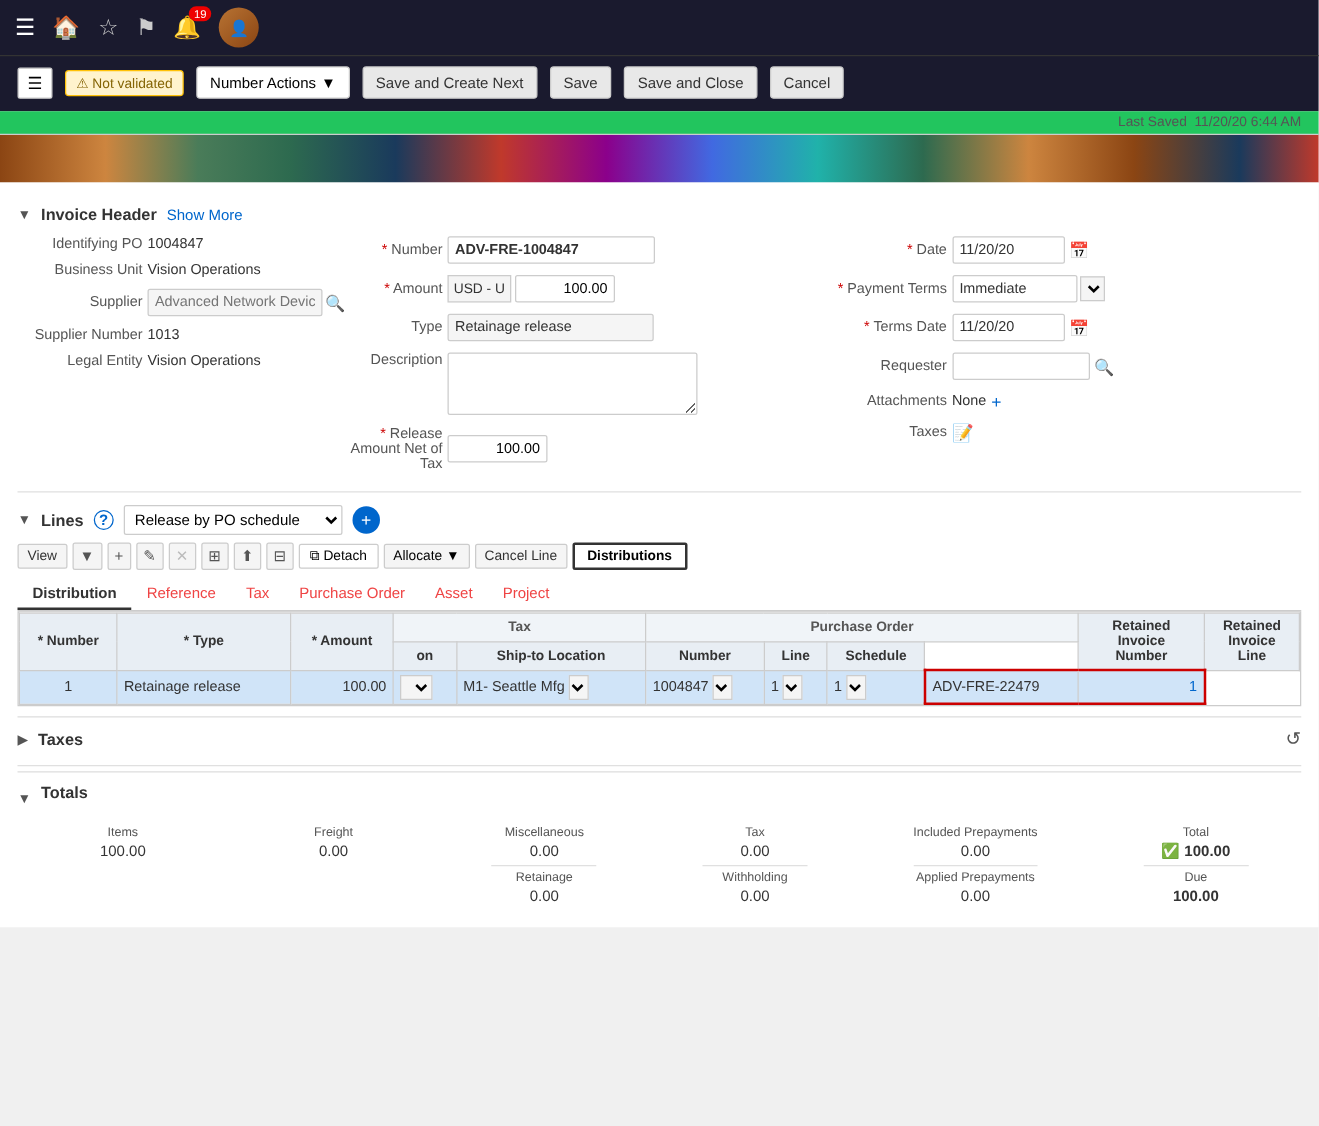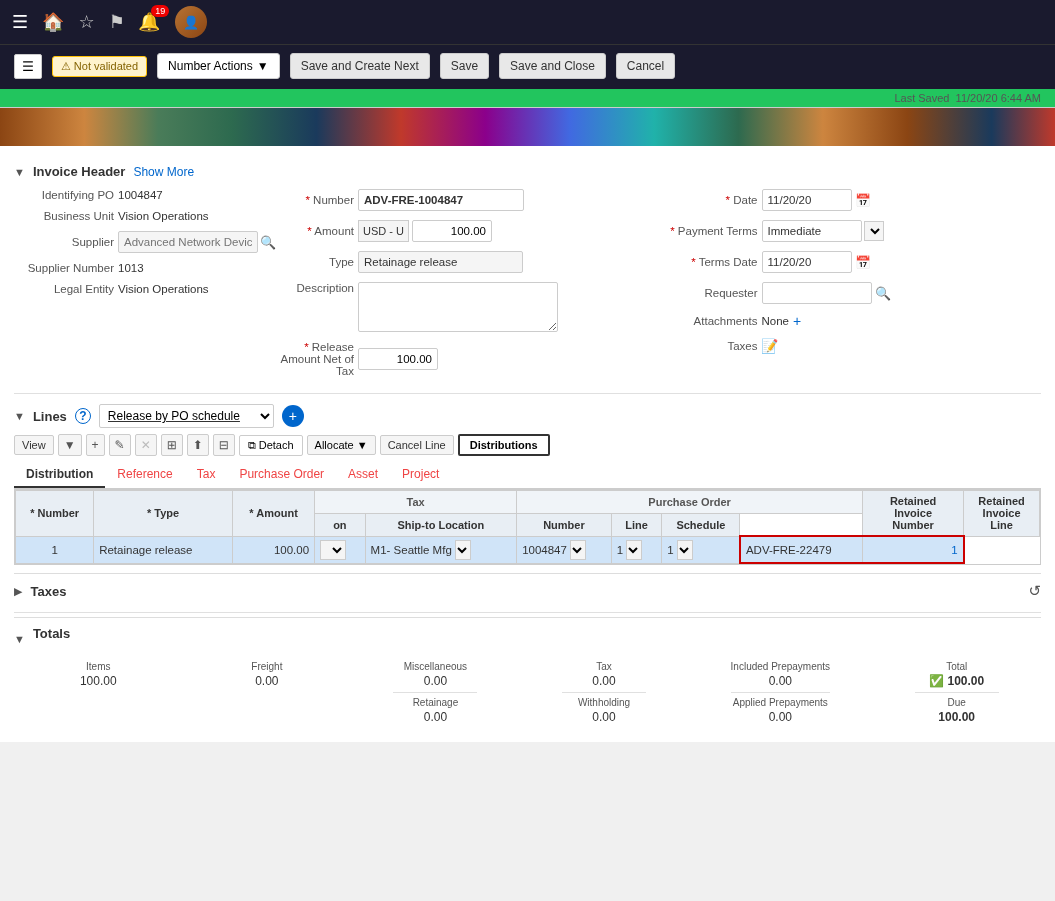--- a/index.html
+++ b/index.html
@@ -125,21 +125,21 @@
     .amount-input {
       border: 1px solid #ccc; border-radius: 2px; padding: 2px 5px;
       font-size: 11.5px; height: 22px; text-align: right; width: 80px;
     }
 
     
     .lines-header {
       display: flex; align-items: center; gap: 8px;
       font-size: 13px; font-weight: bold; margin-bottom: 6px; margin-top: 10px;
     }
-    .lines-dropdown { display: flex; align-items: center; gap: 3px; text-decoration: underline; }
+    .lines-dropdown { display: flex; align-items: center; gap: 3px; }
     .lines-dropdown select {
       border: 1px solid #ccc; padding: 2px 4px; font-size: 12px; height: 24px;
     }
     .add-circle-btn {
       width: 22px; height: 22px; border-radius: 50%;
       background: #0066cc; color: #fff; border: none; cursor: pointer;
       font-size: 14px; display: flex; align-items: center; justify-content: center;
     }
 
     

